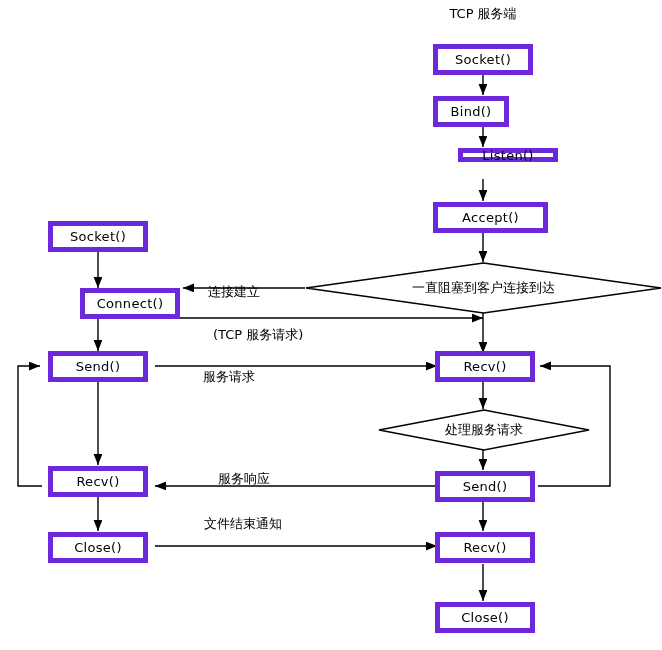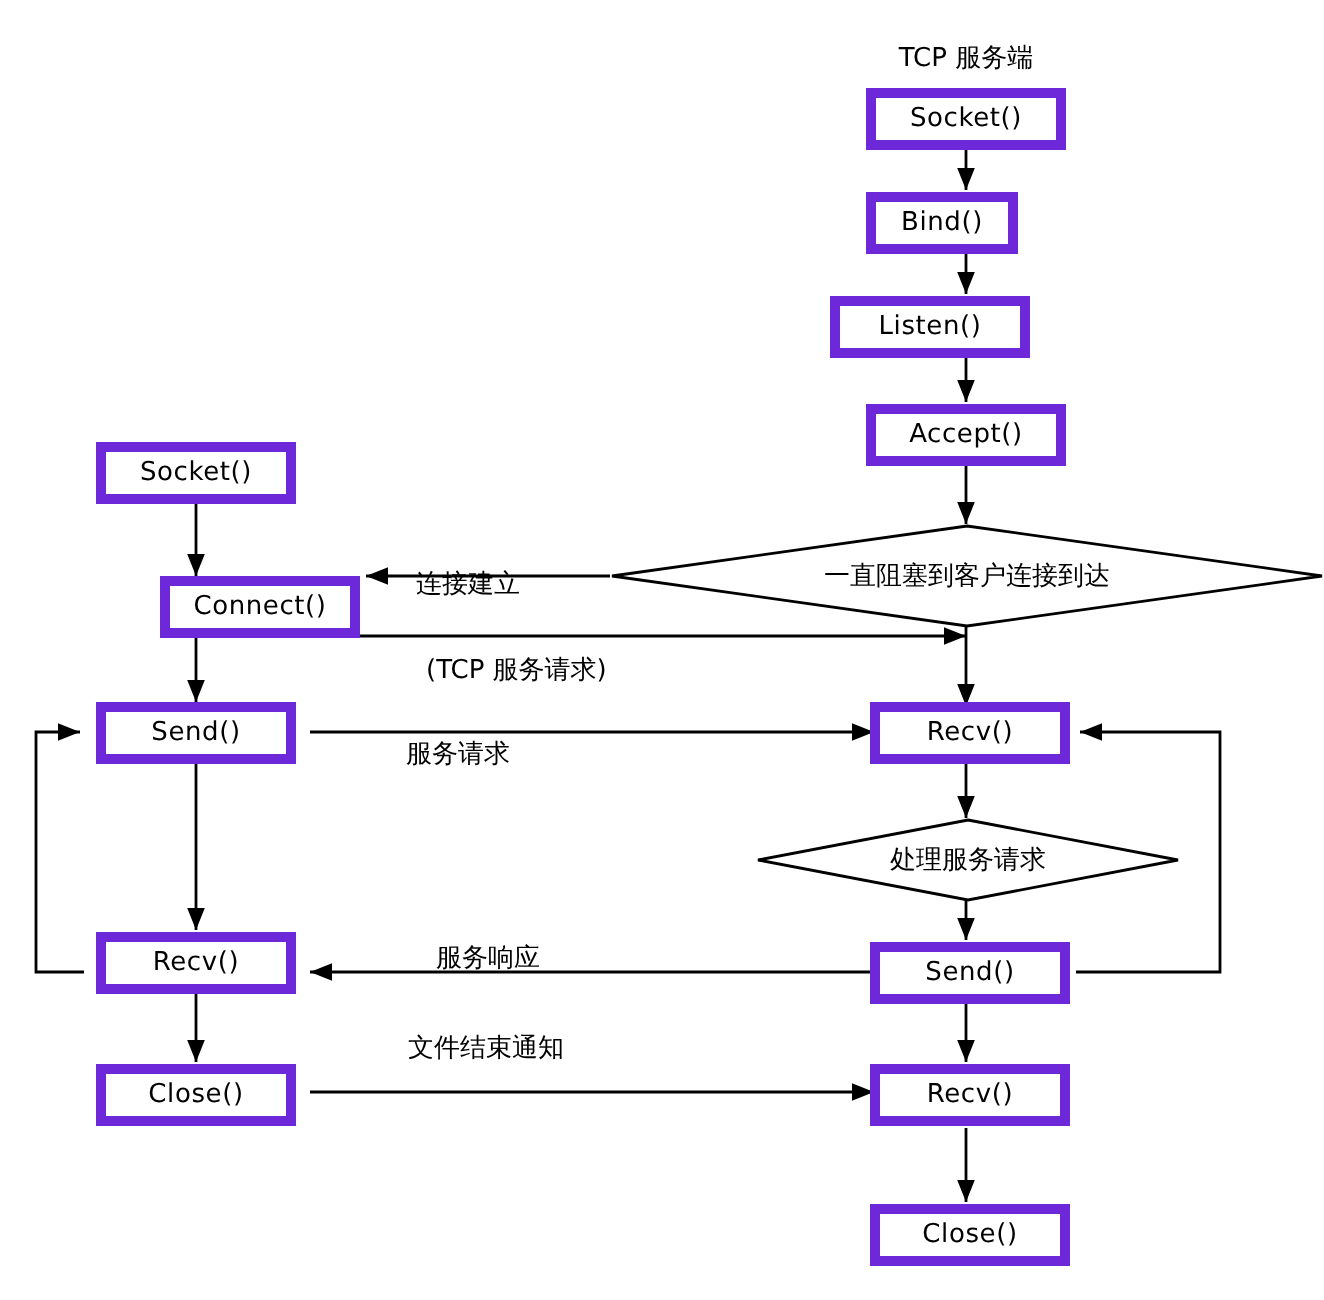--- a/index.html
+++ b/index.html
@@ -108,26 +108,26 @@
       <path d="M437,486 L155,486"></path>
 
       <path d="M155,546 L437,546"></path>
 
       <path d="M538,486 L610,486 L610,366 L540,366"></path>
 
       <path d="M42,486 L18,486 L18,366 L40,366"></path>
     </g>
   </svg>
 
-  <div class="caption" style="left:433px; top:20px; width:100px;">TCP 服务端</div>
+  <div class="caption" style="left:433px; top:5px; width:100px;">TCP 服务端</div>
 
   <div class="node" style="left:433px; top:44px; width:100px; height:31px;">Socket()</div>
   <div class="node" style="left:433px; top:96px; width:76px; height:31px;">Bind()</div>
-  <div class="node" style="left:415px; top:148px; width:100px; height:31px;">Listen()</div>
-  <div class="node" style="left:433px; top:202px; width:100px; height:31px;">Accept()</div>
+  <div class="node" style="left:458px; top:148px; width:100px; height:14px;">Listen()</div>
+  <div class="node" style="left:433px; top:202px; width:115px; height:31px;">Accept()</div>
   <div class="node" style="left:435px; top:351px; width:100px; height:31px;">Recv()</div>
   <div class="node" style="left:435px; top:471px; width:100px; height:31px;">Send()</div>
   <div class="node" style="left:435px; top:532px; width:100px; height:31px;">Recv()</div>
   <div class="node" style="left:435px; top:602px; width:100px; height:31px;">Close()</div>
 
   <div class="node" style="left:48px; top:221px; width:100px; height:31px;">Socket()</div>
   <div class="node" style="left:48px; top:288px; width:100px; height:31px;margin-left:32px;">Connect()</div>
   <div class="node" style="left:48px; top:351px; width:100px; height:31px;">Send()</div>
   <div class="node" style="left:48px; top:466px; width:100px; height:31px;">Recv()</div>
   <div class="node" style="left:48px; top:532px; width:100px; height:31px;">Close()</div>

